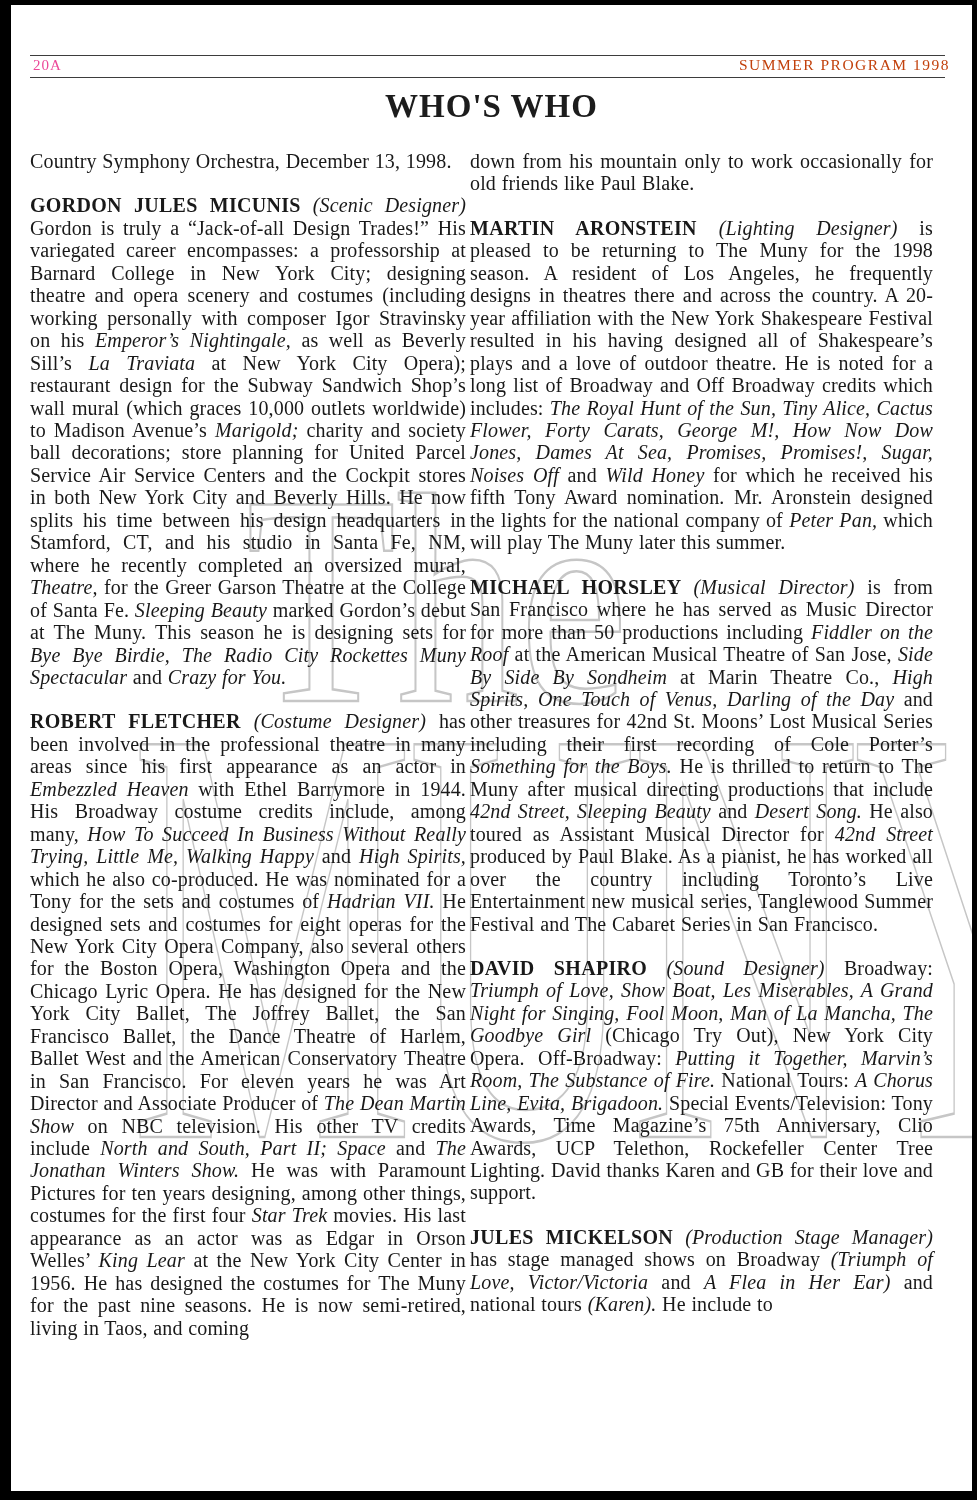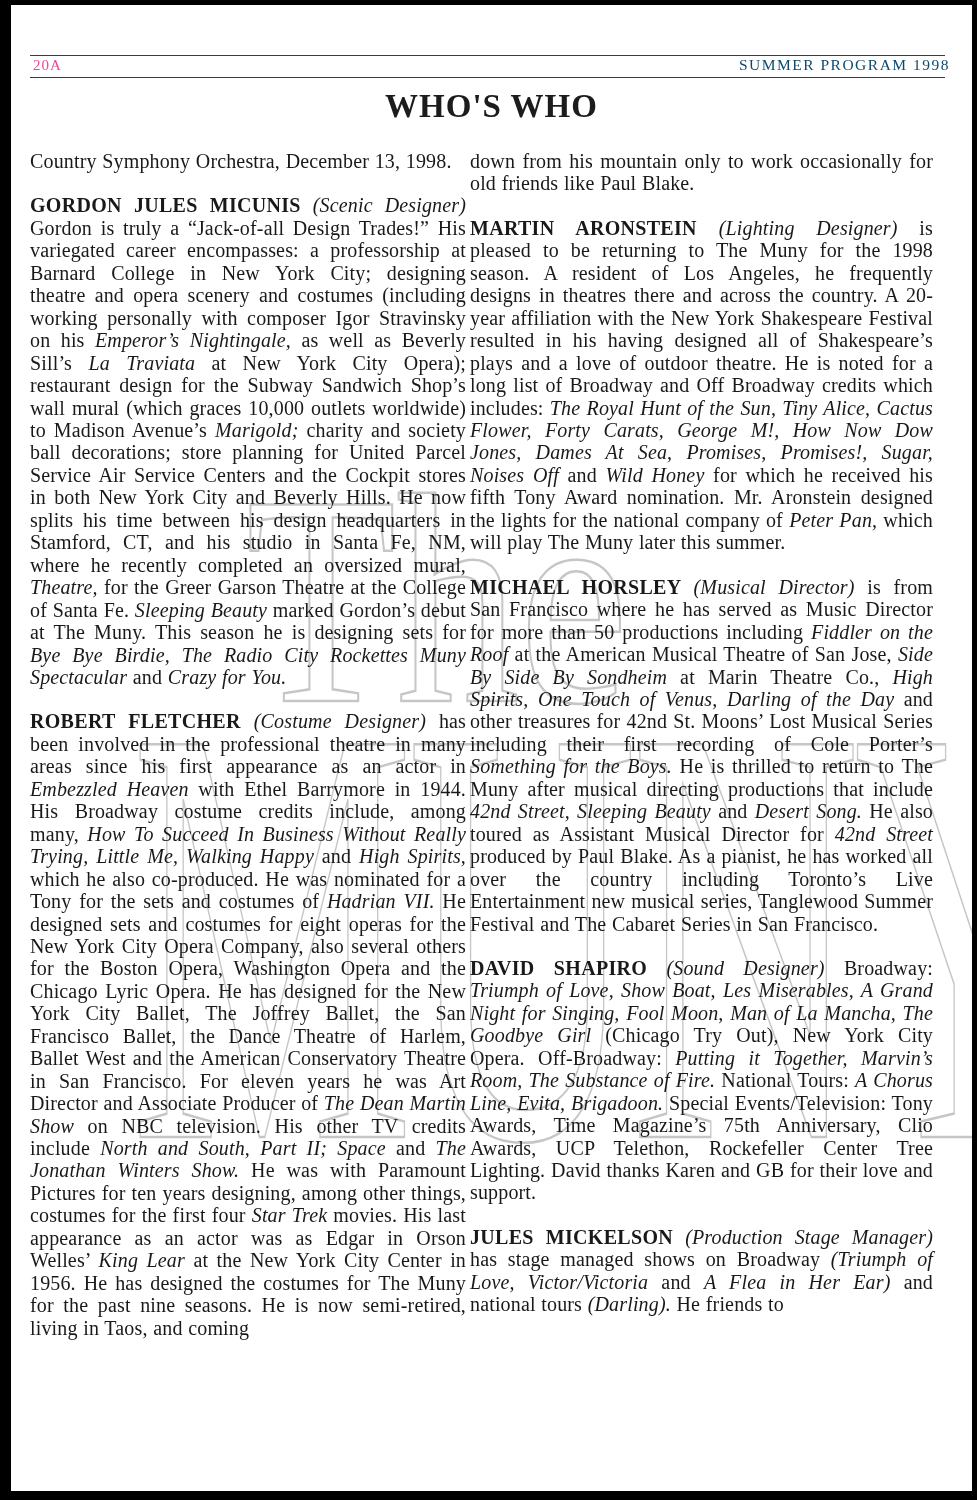--- a/index.html
+++ b/index.html
@@ -22,21 +22,21 @@
     border-top:1.6px solid #3d3d3d;
   }
   .rule-top{top:50px;}
   .rule-bottom{top:72px;}
   .folio{
     position:absolute;top:52px;left:22px;
     font-size:15px;letter-spacing:1px;color:#ec4899;
   }
   .program{
     position:absolute;top:51px;right:22px;
-    font-size:15.5px;letter-spacing:1.5px;color:#0c4a6e;
+    font-size:15.5px;letter-spacing:1.5px;color:#c2410c;
   }
   .page-title{
     position:absolute;top:83px;left:0;width:100%;
     text-align:center;
     font-size:33px;font-weight:bold;letter-spacing:1px;color:#1c1c1c;
   }
   
   .watermark{
     position:absolute;z-index:1;
     color:transparent;
@@ -97,17 +97,17 @@
     <div class="col col-left">
         <p class="para"><span>Country Symphony Orchestra, December 13, 1998.</span></p>
         <p class="para"><span class="b">GORDON JULES MICUNIS </span><span class="i">(Scenic Designer)</span><span> Gordon is truly a “Jack-of-all Design Trades!” His variegated career encompasses:  a professorship at Barnard College in New York City; designing theatre and opera scenery and costumes (including working personally with composer Igor Stravinsky on his </span><span class="i">Emperor’s Nightingale,</span><span> as well as Beverly Sill’s </span><span class="i">La Traviata</span><span> at New York City Opera); restaurant design for the Subway Sandwich Shop’s wall mural (which graces 10,000 outlets worldwide) to Madison Avenue’s </span><span class="i">Marigold;</span><span> charity and society ball decorations; store planning for United Parcel Service Air Service Centers and the Cockpit stores in both New York City and Beverly Hills. He now splits his time between his design headquarters in Stamford, CT, and his studio in Santa Fe, NM, where he recently completed an oversized mural, </span><span class="i">Theatre,</span><span> for the Greer Garson Theatre at the College of Santa Fe. </span><span class="i">Sleeping Beauty</span><span> marked Gordon’s debut at The Muny. This season he is designing sets for </span><span class="i">Bye Bye Birdie, The Radio City Rockettes Muny Spectacular</span><span> and </span><span class="i">Crazy for You.</span></p>
         <p class="para"><span class="b">ROBERT FLETCHER </span><span class="i">(Costume Designer)</span><span> has been involved in the professional theatre in many areas since his first appearance as an actor in </span><span class="i">Embezzled Heaven</span><span> with Ethel Barrymore in 1944. His Broadway costume credits include, among many, </span><span class="i">How To Succeed In Business Without Really Trying, Little Me, Walking Happy</span><span> and </span><span class="i">High Spirits,</span><span>  which he also co-produced. He was nominated for a Tony for the sets and costumes of </span><span class="i">Hadrian VII.</span><span> He designed sets and costumes for eight operas for the New York City Opera Company, also several others for the Boston Opera, Washington Opera and the Chicago Lyric Opera. He has designed for the New York City Ballet, The Joffrey Ballet, the San Francisco Ballet, the Dance Theatre of Harlem, Ballet West and the American Conservatory Theatre in San Francisco. For eleven years he was Art Director and Associate Producer of </span><span class="i">The Dean Martin Show</span><span> on NBC television. His other TV credits include </span><span class="i">North and South, Part II; Space</span><span> and </span><span class="i">The Jonathan Winters Show.</span><span> He was with Paramount Pictures for ten years designing, among other things, costumes for the first four </span><span class="i">Star Trek</span><span> movies. His last appearance as an actor was as Edgar in Orson Welles’ </span><span class="i">King Lear</span><span> at the New York City Center in 1956. He has designed the costumes for The Muny for the past nine seasons. He is now semi-retired, living in Taos, and coming</span></p>
       </div>
     <div class="col col-right">
         <p class="para"><span>down from his mountain only to work occasionally for old friends like Paul Blake.</span></p>
         <p class="para"><span class="b">MARTIN ARONSTEIN </span><span class="i">(Lighting Designer)</span><span> is pleased to be returning to The Muny for the 1998 season. A resident of Los Angeles, he frequently designs in theatres there and across the country. A 20-year affiliation with the New York Shakespeare Festival resulted in his having designed all of Shakespeare’s plays and a love of outdoor theatre. He is noted for a long list of Broadway and Off Broadway credits which includes:  </span><span class="i">The Royal Hunt of the Sun, Tiny Alice, Cactus Flower, Forty Carats, George M!, How Now Dow Jones, Dames At Sea, Promises, Promises!, Sugar, Noises Off</span><span> and </span><span class="i">Wild Honey</span><span> for which he received his fifth Tony Award nomination. Mr. Aronstein designed the lights for the national company of </span><span class="i">Peter Pan,</span><span> which will play The Muny later this summer.</span></p>
         <p class="para"><span class="b">MICHAEL HORSLEY </span><span class="i">(Musical Director)</span><span> is from San Francisco where he has served as Music Director for more than 50 productions including </span><span class="i">Fiddler on the Roof</span><span> at the American Musical Theatre of San Jose, </span><span class="i">Side By Side By Sondheim</span><span> at Marin Theatre Co., </span><span class="i">High Spirits, One Touch of Venus, Darling of the Day</span><span> and other treasures for 42nd St. Moons’ Lost Musical Series including their first recording of Cole Porter’s </span><span class="i">Something for the Boys.</span><span> He is thrilled to return to The Muny after musical directing productions that include </span><span class="i">42nd Street, Sleeping Beauty</span><span> and </span><span class="i">Desert Song.</span><span> He also toured as Assistant Musical Director for </span><span class="i">42nd Street</span><span> produced by Paul Blake. As a pianist, he has worked all over the country including Toronto’s Live Entertainment new musical series, Tanglewood Summer Festival and The Cabaret Series in San Francisco.</span></p>
         <p class="para"><span class="b">DAVID SHAPIRO </span><span class="i">(Sound Designer)</span><span> Broadway: </span><span class="i">Triumph of Love, Show Boat, Les Miserables, A Grand Night for Singing, Fool Moon, Man of La Mancha, The Goodbye Girl</span><span> (Chicago Try Out), New York City Opera. Off-Broadway: </span><span class="i">Putting it Together, Marvin’s Room, The Substance of Fire.</span><span> National Tours: </span><span class="i">A Chorus Line, Evita, Brigadoon.</span><span> Special Events/Television: Tony Awards, Time Magazine’s 75th Anniversary, Clio Awards, UCP Telethon, Rockefeller Center Tree Lighting. David thanks Karen and GB for their love and support.</span></p>
-        <p class="para"><span class="b">JULES MICKELSON </span><span class="i">(Production Stage Manager)</span><span> has stage managed shows on Broadway </span><span class="i">(Triumph of Love, Victor/Victoria</span><span> and </span><span class="i">A Flea in Her Ear)</span><span> and national tours </span><span class="i">(Darling).</span><span> He friends to</span></p>
+        <p class="para"><span class="b">JULES MICKELSON </span><span class="i">(Production Stage Manager)</span><span> has stage managed shows on Broadway </span><span class="i">(Triumph of Love, Victor/Victoria</span><span> and </span><span class="i">A Flea in Her Ear)</span><span> and national tours </span><span class="i">(Karen).</span><span> He include to</span></p>
       </div>
   </div>
 
 </div>
 
 </body></html>

